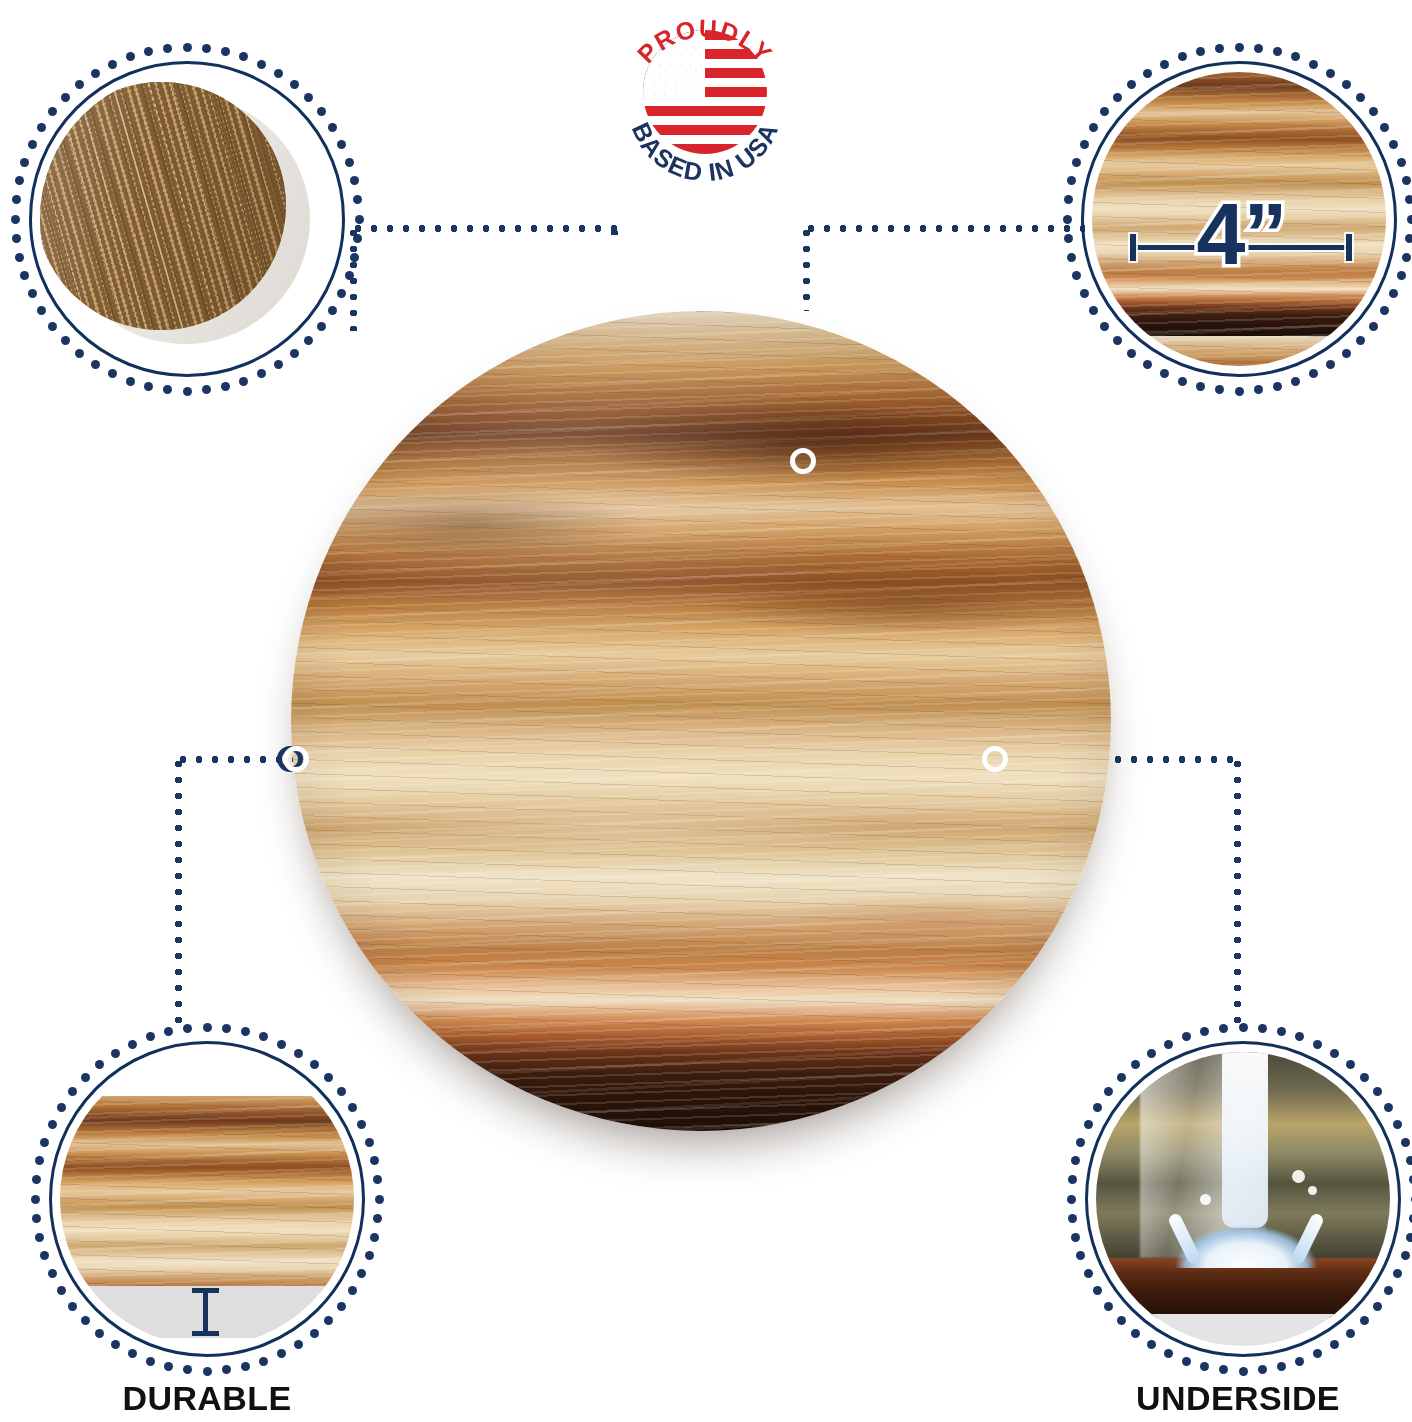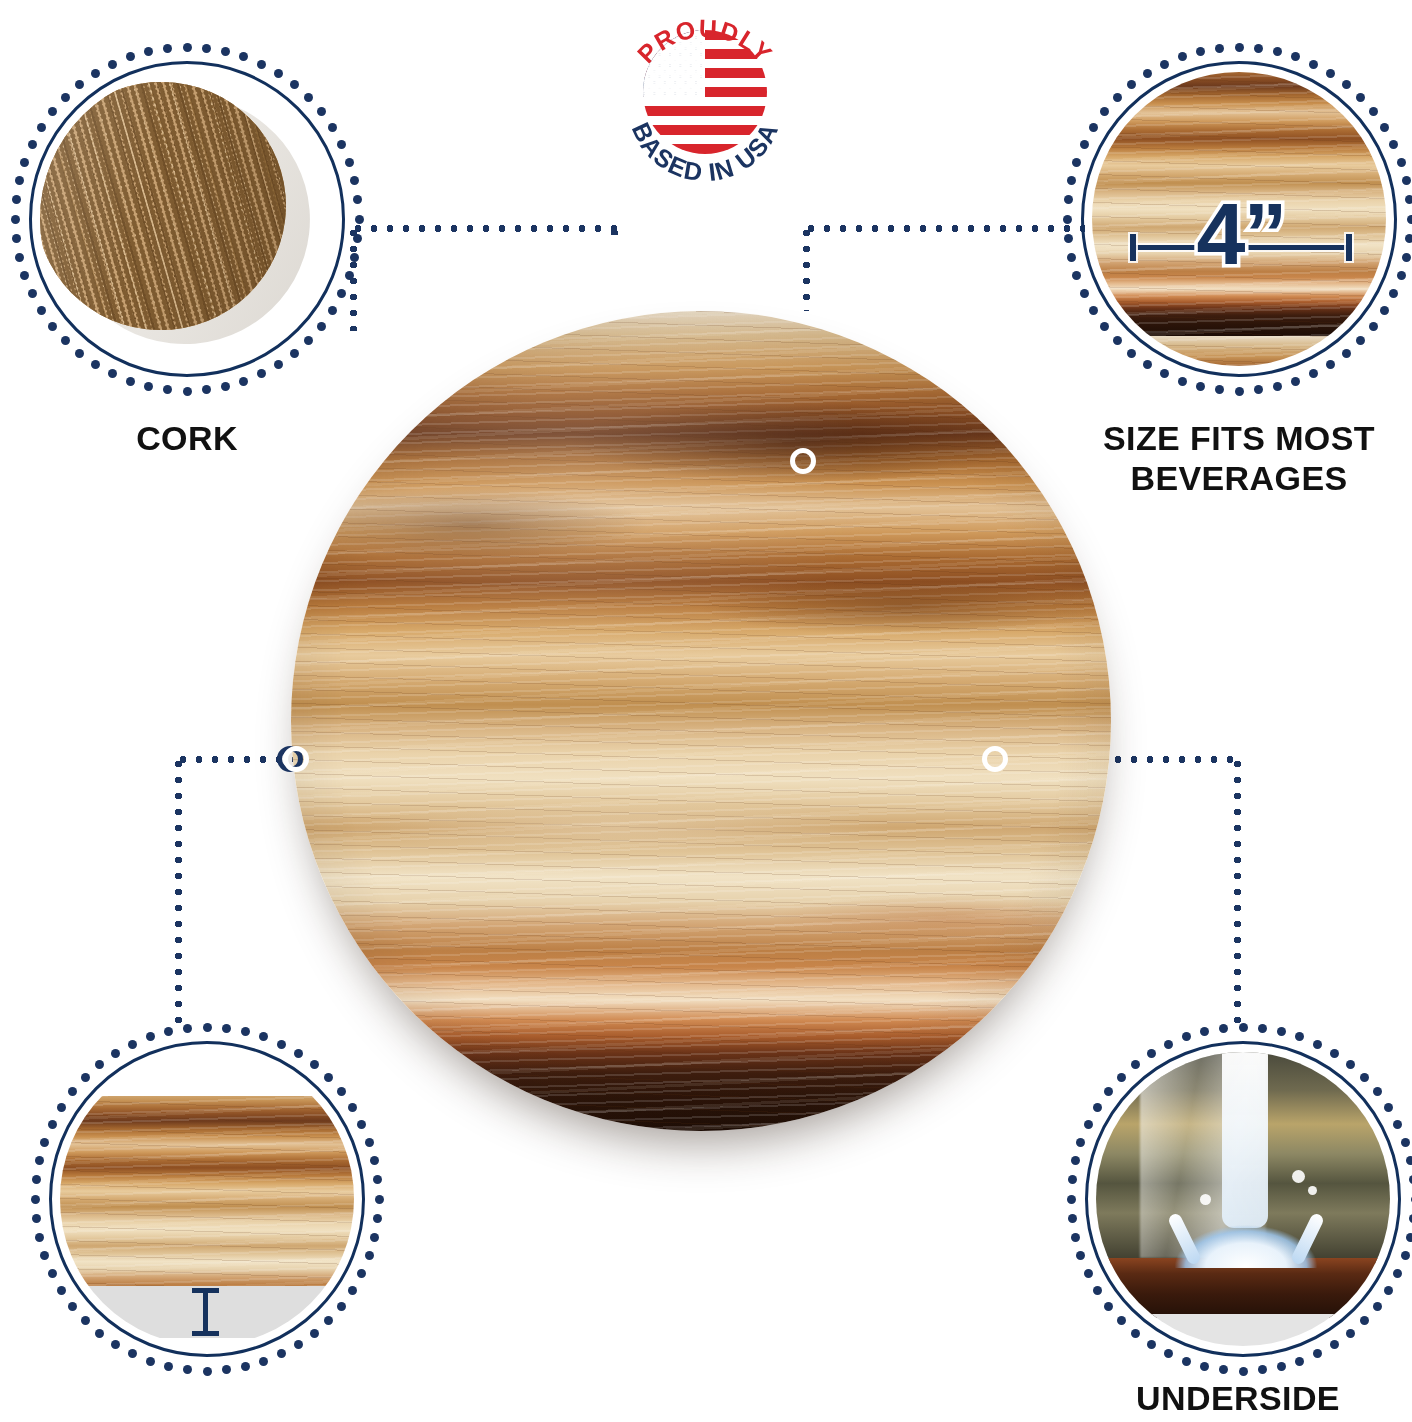--- a/index.html
+++ b/index.html
@@ -373,21 +373,20 @@
             <div class="cork-disc">
               <div class="cork-speckle"></div>
               <div class="cork-shade"></div>
             </div>
           </div>
         </div>
       </div>
     </div>
   </div>
   <div class="label" style="left:37px;top:418px;width:300px;">
-    <div>CORK</div>
   </div>
 
   <div class="feature" style="left:1064px;top:44px;">
     <div class="circle-wrap">
       <div class="dotted-ring">
           <div class="dot" style="left: 175px; top: 3px;"></div>
           <div class="dot" style="left: 194.258px; top: 4.0815px;"></div>
           <div class="dot" style="left: 213.274px; top: 7.3124px;"></div>
           <div class="dot" style="left: 231.808px; top: 12.6521px;"></div>
           <div class="dot" style="left: 249.628px; top: 20.0334px;"></div>
@@ -451,24 +450,20 @@
           <div class="dim-h">
             <div class="bar"></div>
             <div class="cap l"></div>
             <div class="cap r"></div>
             <div class="val">4”</div>
           </div>
         </div>
       </div>
     </div>
   </div>
-  <div class="label" style="left:1072px;top:418px;width:334px;">
-    <div>SIZE FITS MOST</div>
-    <div>BEVERAGES</div>
-  </div>
 
   <div class="feature" style="left:32px;top:1024px;">
     <div class="circle-wrap">
       <div class="dotted-ring">
           <div class="dot" style="left: 175px; top: 3px;"></div>
           <div class="dot" style="left: 194.258px; top: 4.0815px;"></div>
           <div class="dot" style="left: 213.274px; top: 7.3124px;"></div>
           <div class="dot" style="left: 231.808px; top: 12.6521px;"></div>
           <div class="dot" style="left: 249.628px; top: 20.0334px;"></div>
           <div class="dot" style="left: 266.51px; top: 29.3634px;"></div>
@@ -534,20 +529,23 @@
           <div class="dim-v">
             <div class="bar"></div>
             <div class="cap t"></div>
             <div class="cap b"></div>
           </div>
           <div class="dim-v-label">0.4”</div>
         </div>
       </div>
     </div>
   </div>
+  <div class="label" style="left:57px;top:1378px;width:300px;">
+    <div>DURABLE</div>
+  </div>
 
   <div class="feature" style="left:1068px;top:1024px;">
     <div class="circle-wrap">
       <div class="dotted-ring">
           <div class="dot" style="left: 175px; top: 3px;"></div>
           <div class="dot" style="left: 194.258px; top: 4.0815px;"></div>
           <div class="dot" style="left: 213.274px; top: 7.3124px;"></div>
           <div class="dot" style="left: 231.808px; top: 12.6521px;"></div>
           <div class="dot" style="left: 249.628px; top: 20.0334px;"></div>
           <div class="dot" style="left: 266.51px; top: 29.3634px;"></div>

